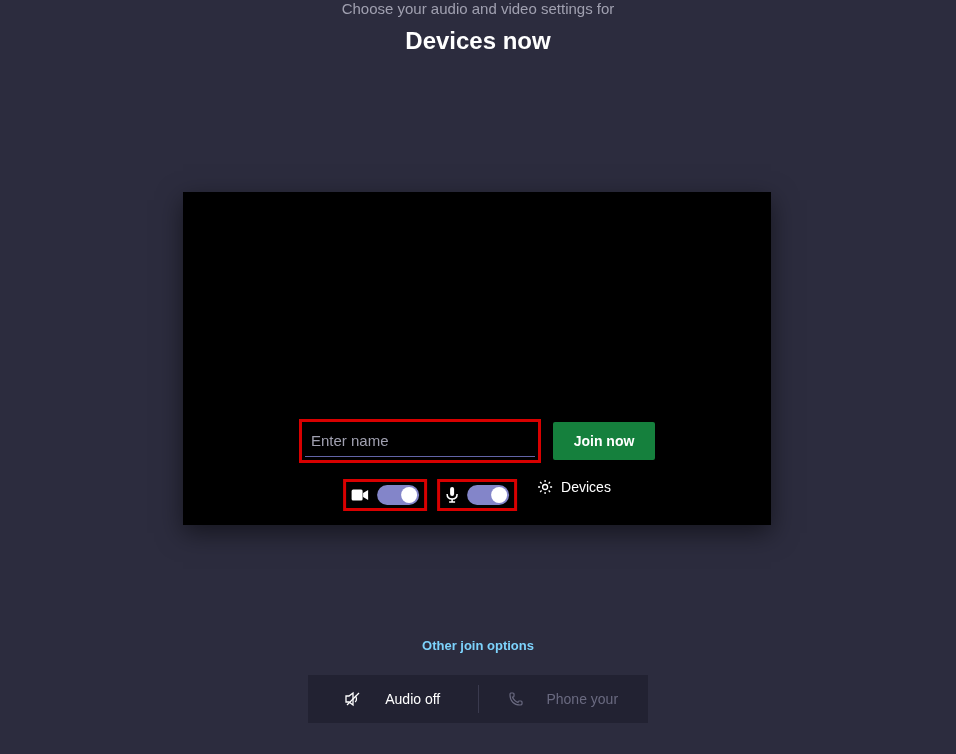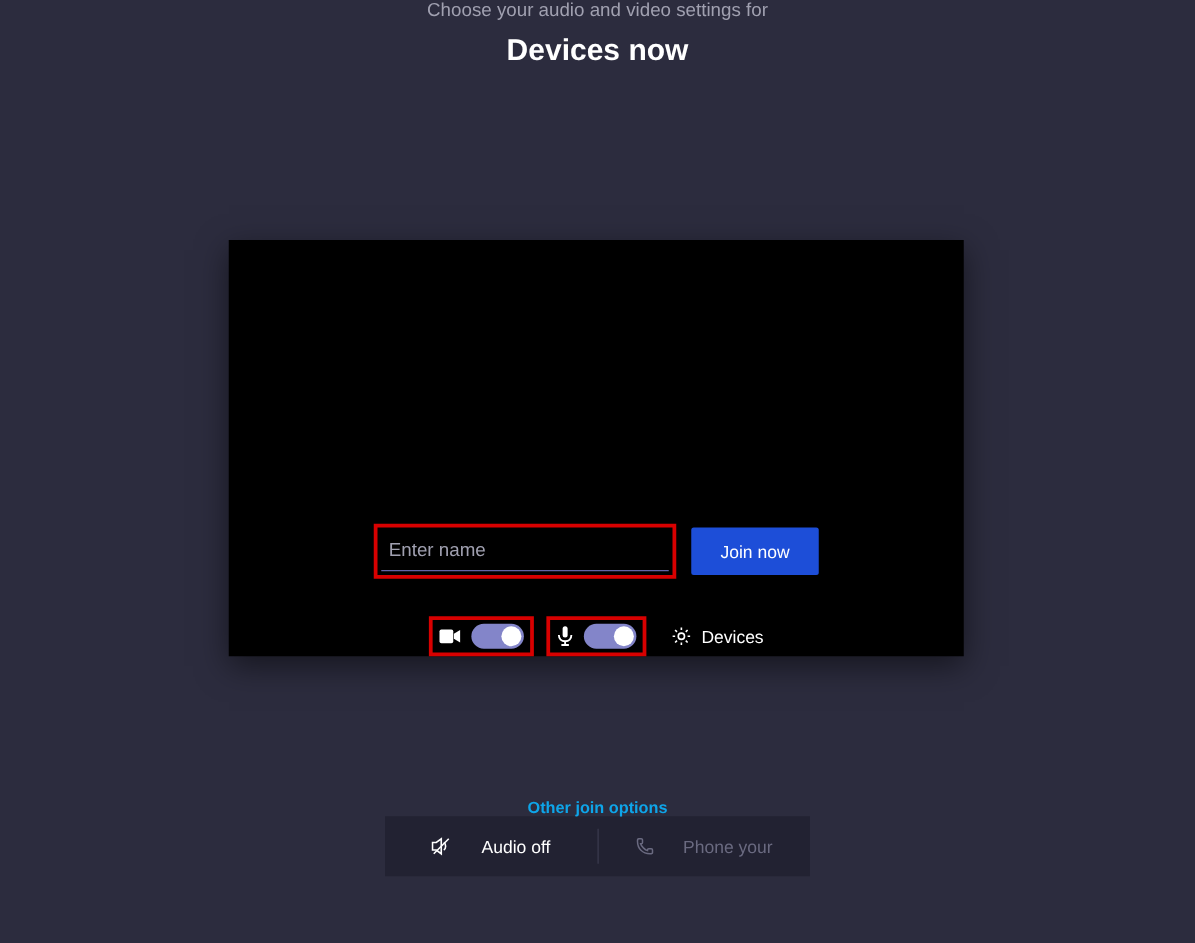--- a/index.html
+++ b/index.html
@@ -61,35 +61,35 @@
       font-size: 15px;
       padding: 0 6px;
       outline: none;
     }
     .name-input::placeholder {
       color: #a0a0b0;
     }
     .join-button {
       width: 102px;
       height: 38px;
-      background-color: #1d4ed8;
+      background-color: #15803d;
       border: none;
       color: #ffffff;
       font-size: 14px;
-      font-weight: 400;
+      font-weight: 700;
       cursor: pointer;
       border-radius: 2px;
     }
     .controls-row2 {
       position: absolute;
-      bottom: 0;
+      bottom: 14px;
       left: 50%;
       transform: translateX(-50%);
       display: flex;
-      align-items: center;
+      align-items: flex-start;
       gap: 10px;
       margin-top: 28px;
     }
     .toggle-box {
       border: 3px solid #d80000;
       padding: 3px 5px;
       display: flex;
       align-items: center;
       gap: 8px;
     }
@@ -126,23 +126,24 @@
       margin-left: 10px;
     }
     .other-options {
       position: absolute;
       top: 638px;
       left: 50%;
       transform: translateX(-50%);
       text-align: center;
     }
     .other-options-title {
-      color: #0ea5e9;
+      color: #7dd3fc;
       font-size: 13px;
       font-weight: 700;
+      margin-bottom: 22px;
     }
     .options-row {
       display: flex;
       background-color: #222232;
       width: 340px;
       height: 48px;
     }
     .option-button {
       flex: 1;
       display: flex;

